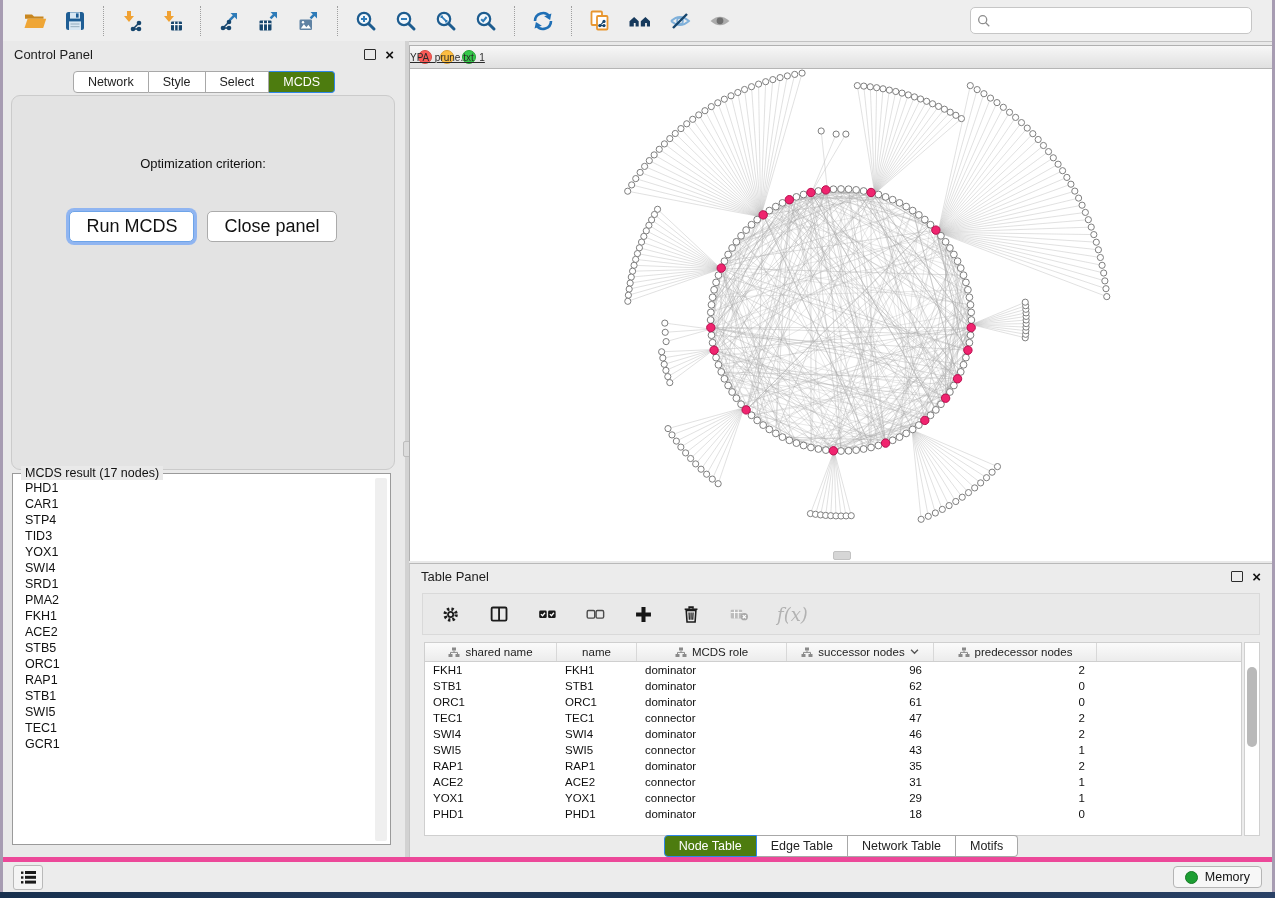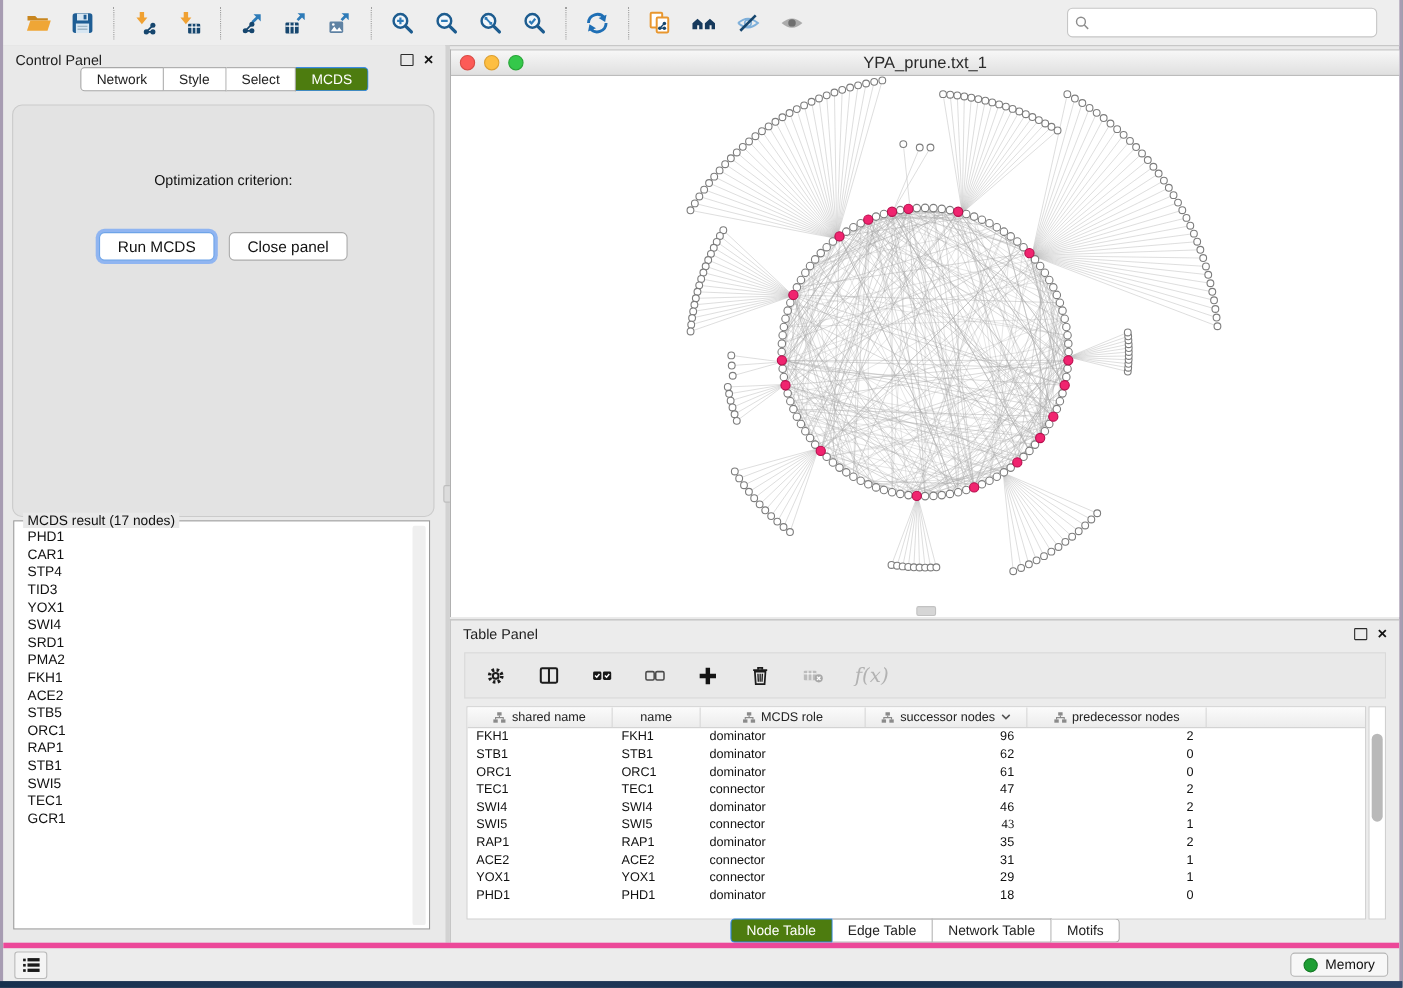--- a/index.html
+++ b/index.html
@@ -23,39 +23,39 @@
         width:268px;height:25px;background:#fff;border:1px solid #c6c6c6;border-radius:5px;padding:0 6px;gap:5px;}
   .searchwrap input{border:none;outline:none;flex:1;font-size:12px;background:transparent;}
 
   
   .control-panel{position:absolute;top:41px;left:0;width:402px;bottom:30px;background:#e9e9e9;}
   .cp-header{height:27px;display:flex;align-items:center;padding:0 11px;}
   .panel-title{font-size:13px;color:#1d1d1d;}
   .win-icons{margin-left:auto;display:flex;align-items:center;gap:9px;}
   .float-ico{width:10px;height:9px;border:1.6px solid #2c2c2c;border-radius:1px;}
   .close-ico{font-size:15px;font-weight:bold;color:#111;line-height:10px;}
-  .cp-tabs{position:absolute;top:20px;left:0;right:0;display:flex;justify-content:center;z-index:3;align-items:center;}
+  .cp-tabs{position:absolute;top:30px;left:0;right:0;display:flex;justify-content:center;z-index:3;align-items:center;}
   .seg{font-size:12.5px;color:#222;background:#fff;border:1px solid #a8a8a8;border-left:none;
        padding:3px 14px;cursor:default;}
   .seg:first-child{border-left:1px solid #a8a8a8;border-radius:4px 0 0 4px;}
   .seg:last-child{border-radius:0 4px 4px 0;}
   .seg.active{background:#4d7c0f;border-color:#2f86ea;color:#fff;}
   .cp-inner{position:absolute;left:8px;right:10px;top:54px;height:373px;background:#e3e3e3;
             border:1px solid #cbcbcb;border-radius:9px;}
   .opt-label{position:absolute;top:60px;left:0;right:0;text-align:center;font-size:13px;color:#111;}
   .combo{position:absolute;top:80px;left:36px;right:38px;height:24px;background:#fff;
          border:1px solid #c0c0c0;border-radius:5px;display:flex;align-items:center;}
   .combo .val{flex:1;font-size:13px;color:#111;padding-left:10px;white-space:nowrap;}
   .stepper{width:21px;align-self:stretch;border-radius:0 4px 4px 0;
            background:linear-gradient(#7db8fd,#2f7cf6);display:flex;flex-direction:column;
            align-items:center;justify-content:center;gap:3px;}
   .tri-up{width:0;height:0;border-left:4px solid transparent;border-right:4px solid transparent;border-bottom:5px solid #fff;}
   .tri-dn{width:0;height:0;border-left:4px solid transparent;border-right:4px solid transparent;border-top:5px solid #fff;}
   .btn-row{position:absolute;top:115px;left:0;right:0;display:flex;justify-content:center;gap:13px;}
-  .pbtn{font-size:14px;color:#111;background:#fff;border:1px solid #ababab;border-radius:5px;
+  .pbtn{font-size:18px;color:#111;background:#fff;border:1px solid #ababab;border-radius:5px;
         padding:4px 16px;cursor:default;}
   .pbtn.focused{box-shadow:0 0 0 3px rgba(77,144,254,.55);border-color:#6ea4e8;}
   .groupbox{position:absolute;left:9px;right:14px;top:432px;height:370px;background:#fff;
             border:1px solid #9a9a9a;}
   .groupbox .legend{position:absolute;top:-8px;left:8px;background:#e9e9e9;padding:0 4px;
             font-size:12.5px;color:#111;}
   .result-list{position:absolute;left:2px;top:6px;right:18px;bottom:2px;overflow:hidden;
             font-size:12.5px;color:#111;padding-left:10px;}
   .result-list .row-item{height:16px;line-height:16px;}
   .vtrack{position:absolute;right:3px;top:4px;bottom:3px;width:12px;background:#efefef;border-radius:2px;}
@@ -68,21 +68,21 @@
   
   .net-win{position:absolute;left:406px;top:45px;right:0;height:515px;background:#fff;
            border-top:1px solid #b0b0b0;border-left:1px solid #b0b0b0;}
   .net-titlebar{height:22px;background:linear-gradient(#f7f7f7,#e0e0e0);border-bottom:1px solid #b5b5b5;
            display:flex;align-items:center;position:relative;}
   .lights{display:flex;gap:8px;margin-left:8px;}
   .light{width:12px;height:12px;border-radius:50%;}
   .light.red{background:#fc5b57;border:1px solid #d94a44;}
   .light.yellow{background:#fdbe41;border:1px solid #dd9f2f;}
   .light.green{background:#34c84a;border:1px solid #27a537;}
-  .net-title{position:absolute;left:0;right:0;text-align:center;font-size:15px;color:#2b2b2b;}
+  .net-title{position:absolute;left:0;right:0;text-align:left;font-size:10px;color:#2b2b2b;text-decoration:underline;}
   #netsvg{position:absolute;left:0;right:0;top:22px;bottom:0;width:100%;height:492px;}
   .net-grip{position:absolute;left:50%;bottom:1px;width:16px;height:7px;margin-left:-8px;
            background:#d6d6d6;border:1px solid #c2c2c2;border-radius:2px;}
 
   
   .table-panel{position:absolute;left:406px;top:563px;right:0;bottom:30px;background:#ececec;
            border-top:1px solid #b9b9b9;border-left:1px solid #c6c6c6;}
   .tp-header{height:25px;display:flex;align-items:center;padding:0 11px;}
   .tp-toolbar{position:absolute;left:12px;right:12px;top:29px;height:40px;background:#e9e9e9;
            border:1px solid #d9d9d9;display:flex;align-items:center;gap:27px;padding:0 18px;}
@@ -1253,21 +1253,21 @@
             <div class="td" style="flex: 0 0 132px; width: 132px;">SWI4</div>
             <div class="td" style="flex: 0 0 80px; width: 80px;">SWI4</div>
             <div class="td" style="flex: 0 0 150px; width: 150px;">dominator</div>
             <div class="td num" style="flex: 0 0 147px; width: 147px;">46</div>
             <div class="td num" style="flex: 0 0 163px; width: 163px;">2</div>
           </div>
           <div class="trow">
             <div class="td" style="flex: 0 0 132px; width: 132px;">SWI5</div>
             <div class="td" style="flex: 0 0 80px; width: 80px;">SWI5</div>
             <div class="td" style="flex: 0 0 150px; width: 150px;">connector</div>
-            <div class="td num" style="flex: 0 0 147px; width: 147px; font-family: Liberation Serif, serif;">43</div>
+            <div class="td num" style="flex: 0 0 147px; width: 147px;">43</div>
             <div class="td num" style="flex: 0 0 163px; width: 163px;">1</div>
           </div>
           <div class="trow">
             <div class="td" style="flex: 0 0 132px; width: 132px;">RAP1</div>
             <div class="td" style="flex: 0 0 80px; width: 80px;">RAP1</div>
             <div class="td" style="flex: 0 0 150px; width: 150px;">dominator</div>
             <div class="td num" style="flex: 0 0 147px; width: 147px;">35</div>
             <div class="td num" style="flex: 0 0 163px; width: 163px;">2</div>
           </div>
           <div class="trow">

